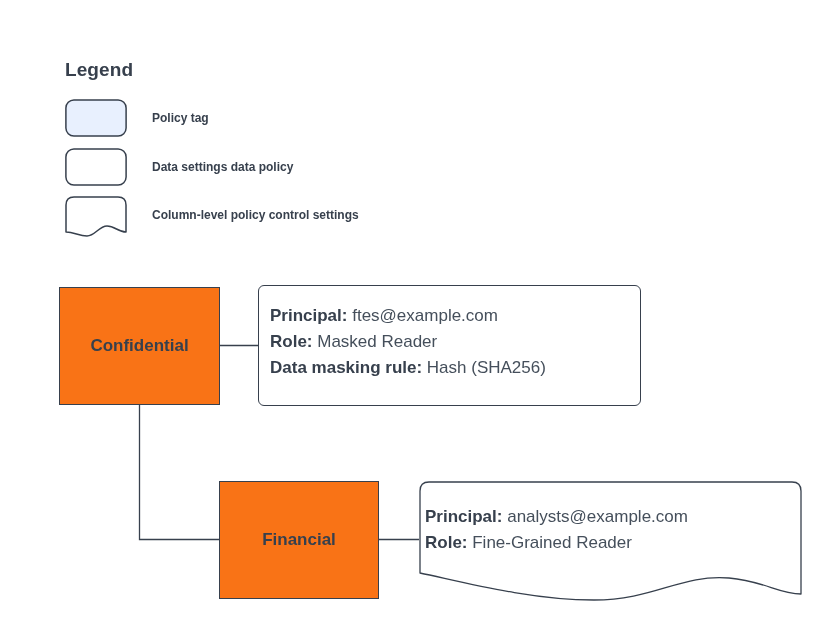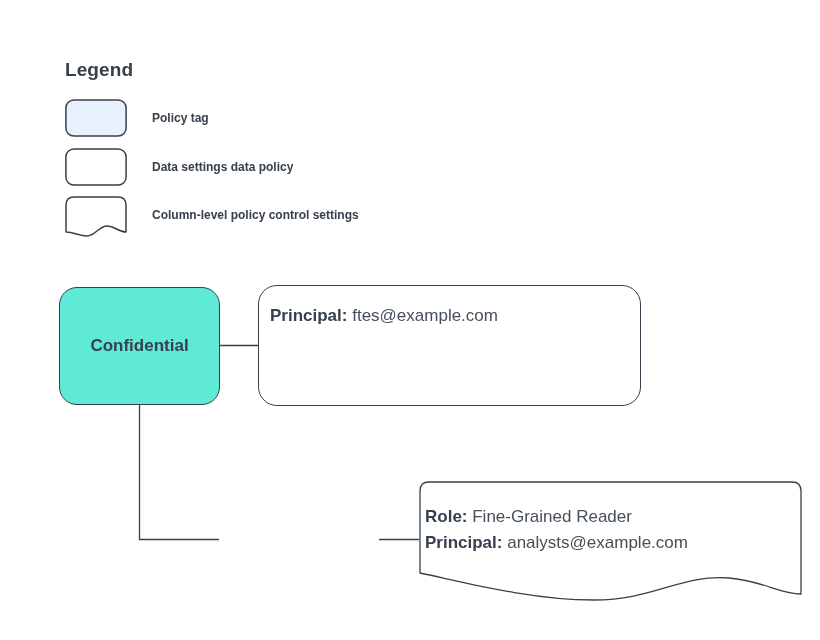--- a/index.html
+++ b/index.html
@@ -57,23 +57,23 @@
     white-space: nowrap;
   }
   #legend-row-0 { top: 99px; }
   #legend-row-1 { top: 148px; }
   #legend-row-2 { top: 196px; }
 
   
   .tag-node {
     position: absolute;
     box-sizing: border-box;
-    background: #5eead4;
+    background: #f97316;
     border: 1.3px solid #37404d;
-    border-radius: 18px;
+    border-radius: 0;
     display: flex;
     align-items: center;
     justify-content: center;
     font-size: 17px;
     font-weight: bold;
     color: #37404d;
   }
   #node-confidential {
     left: 40px;
     top: 287px;
@@ -92,21 +92,21 @@
     position: absolute;
     box-sizing: border-box;
   }
   #detail-confidential {
     left: 239px;
     top: 285px;
     width: 383px;
     height: 121px;
     background: #ffffff;
     border: 1.3px solid #37404d;
-    border-radius: 19px;
+    border-radius: 6px;
   }
   #detail-financial {
     left: 400px;
     top: 481px;
     width: 383px;
     height: 122px;
     background: transparent;
   }
   #detail-financial .wave-svg {
     position: absolute;
@@ -195,42 +195,53 @@
 
     <path d="M 120.5 405 L 120.5 539.5 L 200 539.5" fill="none" stroke="#37404d" stroke-width="1.3"></path>
 
     <path d="M 360 539.5 L 400 539.5" fill="none" stroke="#37404d" stroke-width="1.3"></path>
   </svg>
 
   <div class="tag-node" id="node-confidential">
     <span>Confidential</span>
   </div>
 
+  <div class="tag-node" id="node-financial">
+    <span>Financial</span>
+  </div>
 
   <div class="detail-box" id="detail-confidential">
     <div class="detail-lines">
       <div class="detail-line">
         <b>Principal:</b>
         <span>ftes@example.com</span>
+      </div>
+      <div class="detail-line">
+        <b>Role:</b>
+        <span>Masked Reader</span>
+      </div>
+      <div class="detail-line">
+        <b>Data masking rule:</b>
+        <span>Hash (SHA256)</span>
       </div>
     </div>
   </div>
 
   <div class="detail-box" id="detail-financial">
     <svg class="wave-svg" viewBox="0 0 383 122" xmlns="http://www.w3.org/2000/svg">
       <path d="M 1 10 Q 1 1 10 1 L 373 1 Q 382 1 382 10 L 382 113
                C 360 113 345 100 310 97
                C 262 93 235 119 175 119
                C 110 119 40 100 1 92 Z" fill="#ffffff" stroke="#37404d" stroke-width="1.3" stroke-linejoin="round"></path>
     </svg>
     <div class="detail-lines">
       <div class="detail-line">
+        <b>Principal:</b>
+        <span>analysts@example.com</span>
+      </div>
+      <div class="detail-line">
         <b>Role:</b>
         <span>Fine-Grained Reader</span>
       </div>
-      <div class="detail-line">
-        <b>Principal:</b>
-        <span>analysts@example.com</span>
-      </div>
     </div>
   </div>
 
 </div>
 
 </body></html>

